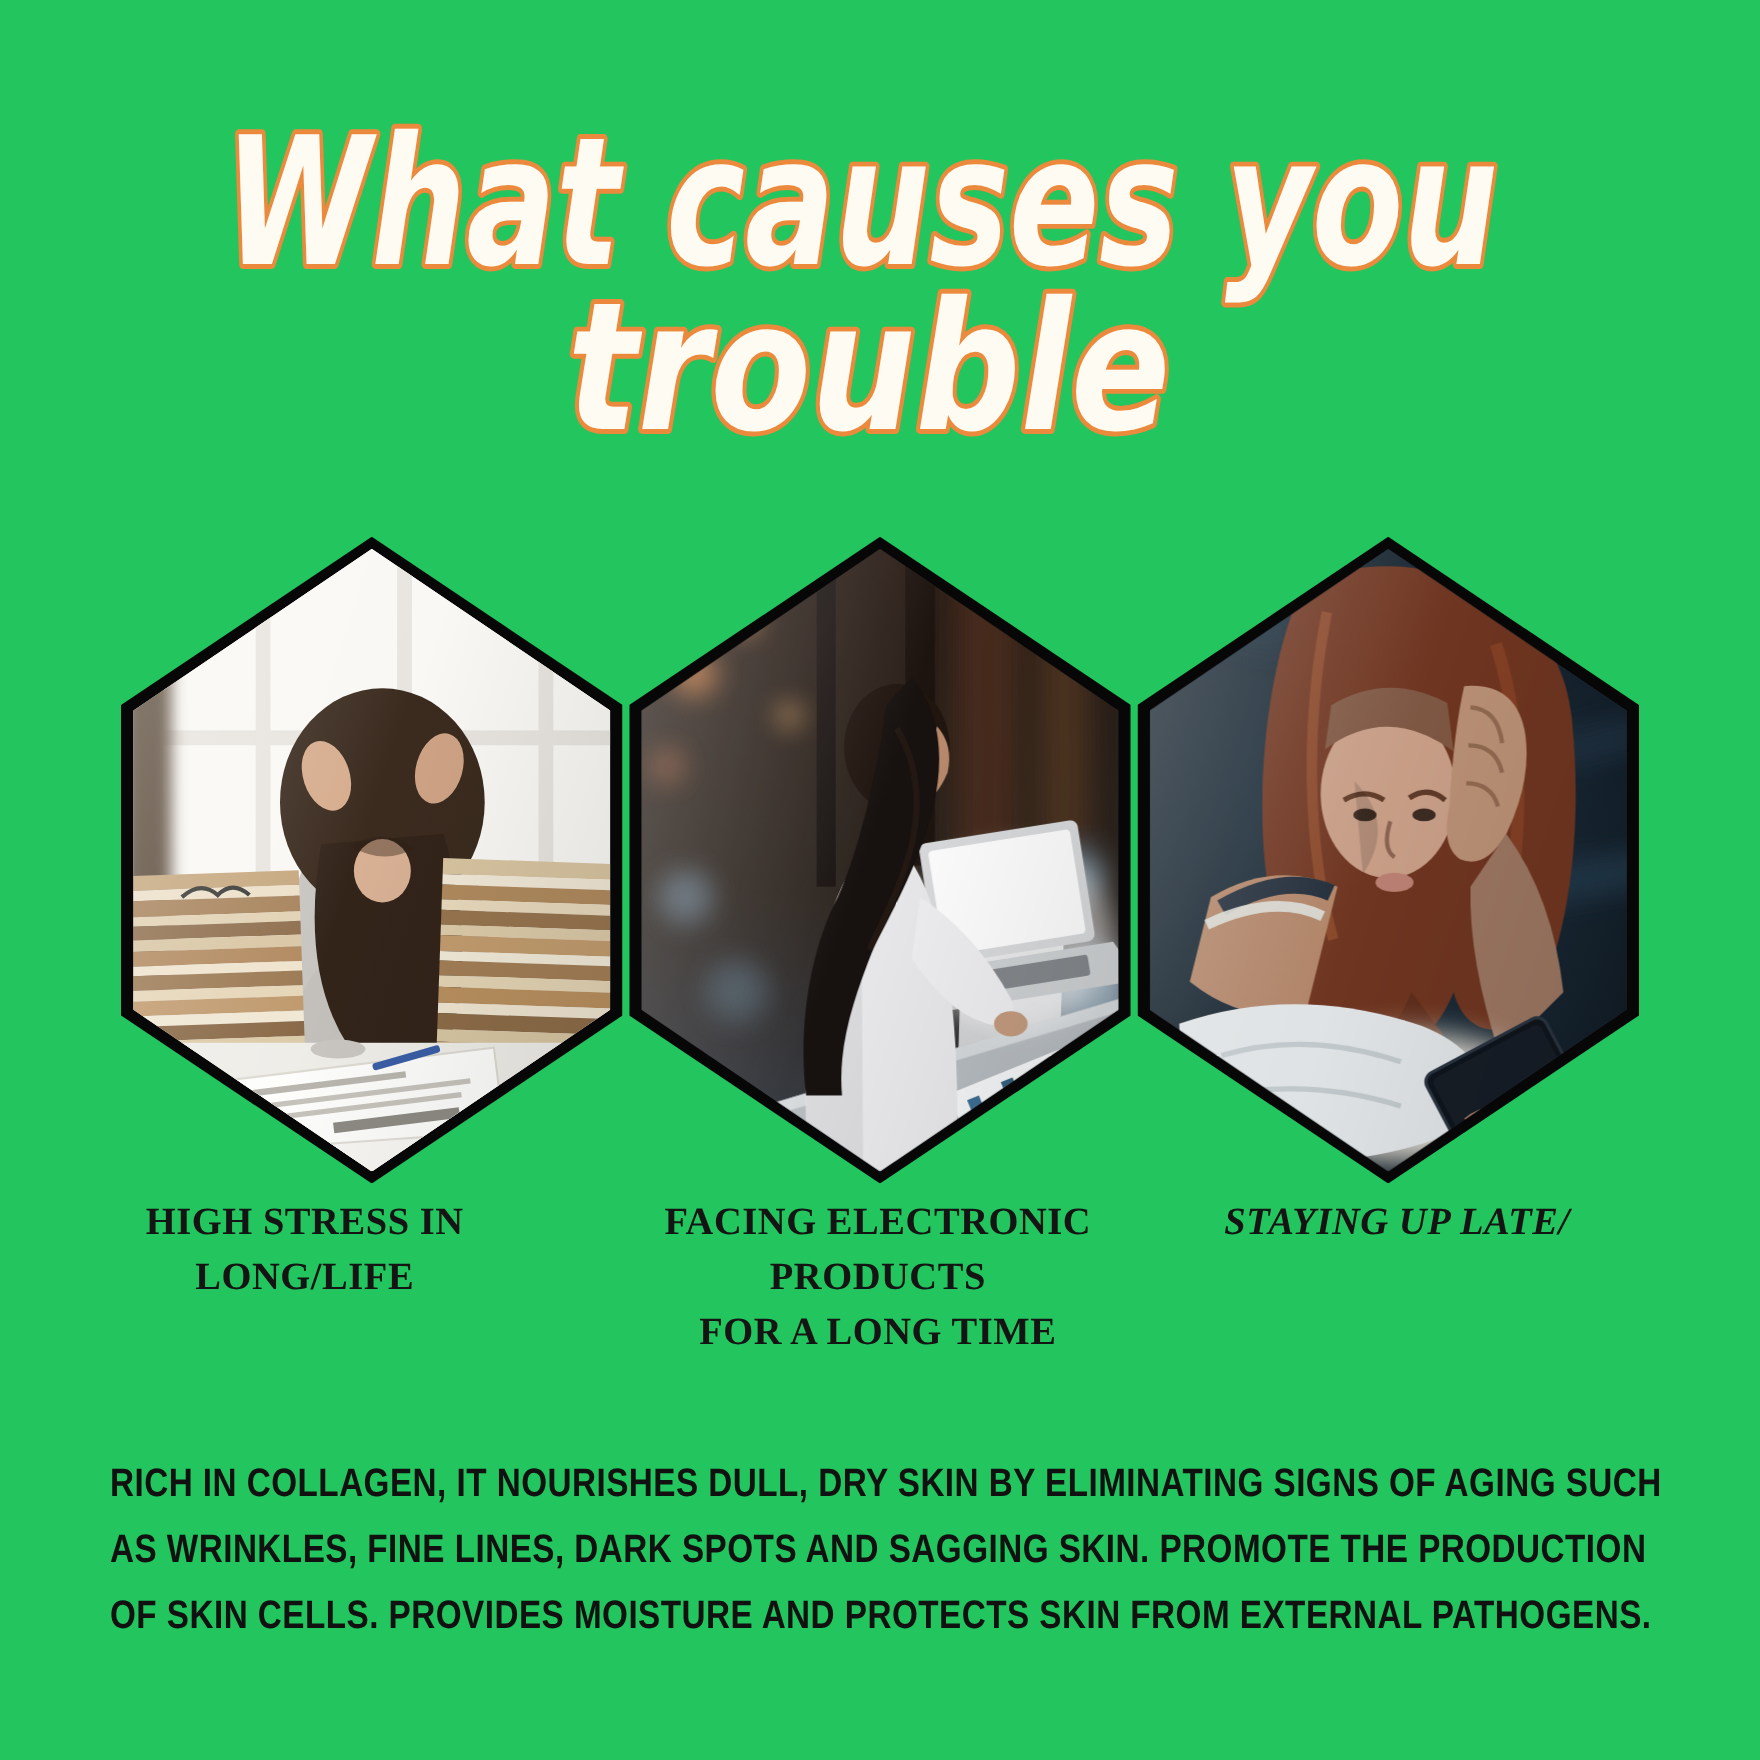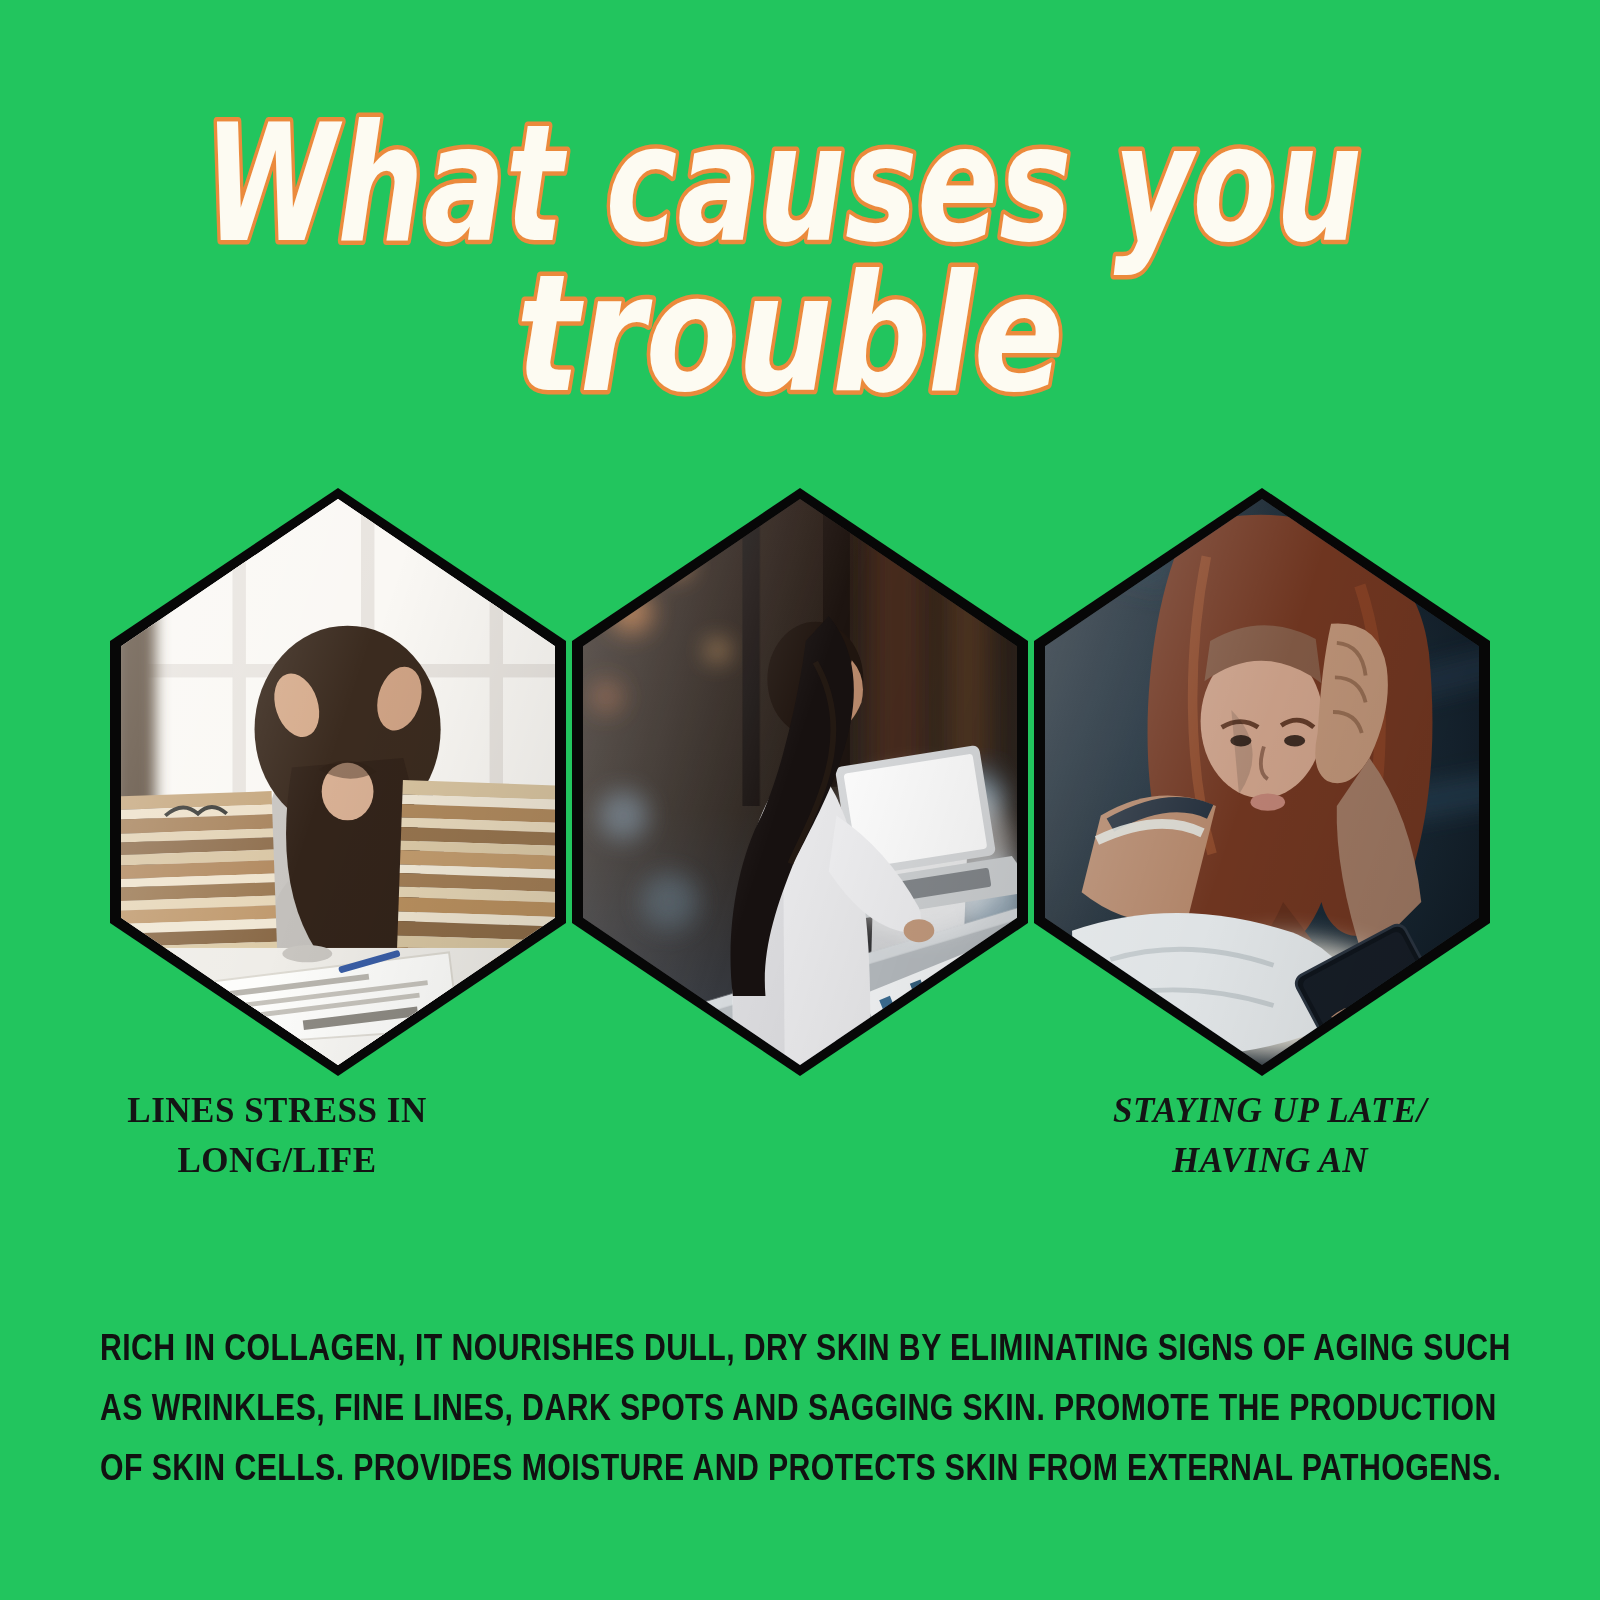--- a/index.html
+++ b/index.html
@@ -271,26 +271,30 @@
         <g transform="rotate(-28 330 500)">
           <rect x="268" y="468" width="128" height="66" rx="10" fill="#0f151c" stroke="#2a3440" stroke-width="3"></rect>
           <rect x="274" y="474" width="116" height="54" rx="7" fill="#161d26"></rect>
         </g>
         <path d="M300,540 q20,-18 44,-6 q-16,26 -44,6 Z" fill="#b5886d"></path>
       </svg>
     </div>
   </div>
 
   <div class="caption caption1">
-    <div>LINES STRESS IN</div>
+    <div>HIGH STRESS IN</div>
     <div>LONG/LIFE</div>
+  </div>
+  <div class="caption caption2">
+    <div>FACING ELECTRONIC</div>
+    <div>PRODUCTS</div>
+    <div>FOR A LONG TIME</div>
   </div>
   <div class="caption caption3">
     <div>STAYING UP LATE/</div>
-    <div>HAVING AN</div>
   </div>
 
   <div class="description">
     <div class="desc-line">RICH IN COLLAGEN, IT NOURISHES DULL, DRY SKIN BY ELIMINATING SIGNS OF AGING SUCH</div>
     <div class="desc-line">AS WRINKLES, FINE LINES, DARK SPOTS AND SAGGING SKIN. PROMOTE THE PRODUCTION</div>
     <div class="desc-line">OF SKIN CELLS. PROVIDES MOISTURE AND PROTECTS SKIN FROM EXTERNAL PATHOGENS.</div>
   </div>
 
 </div>
 

